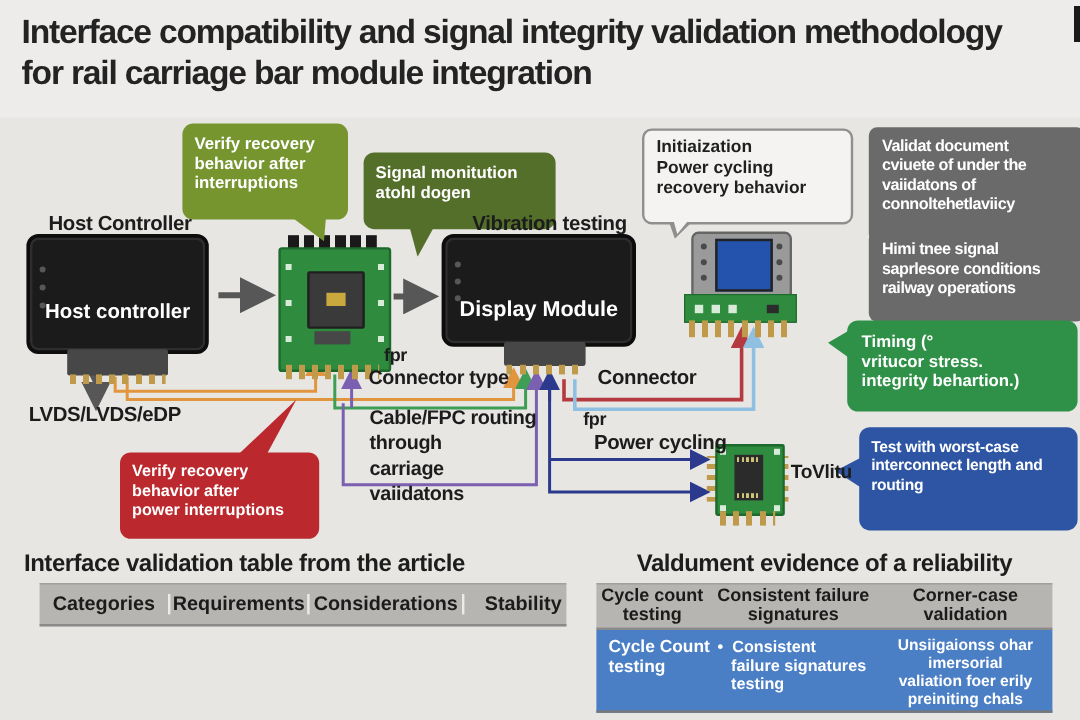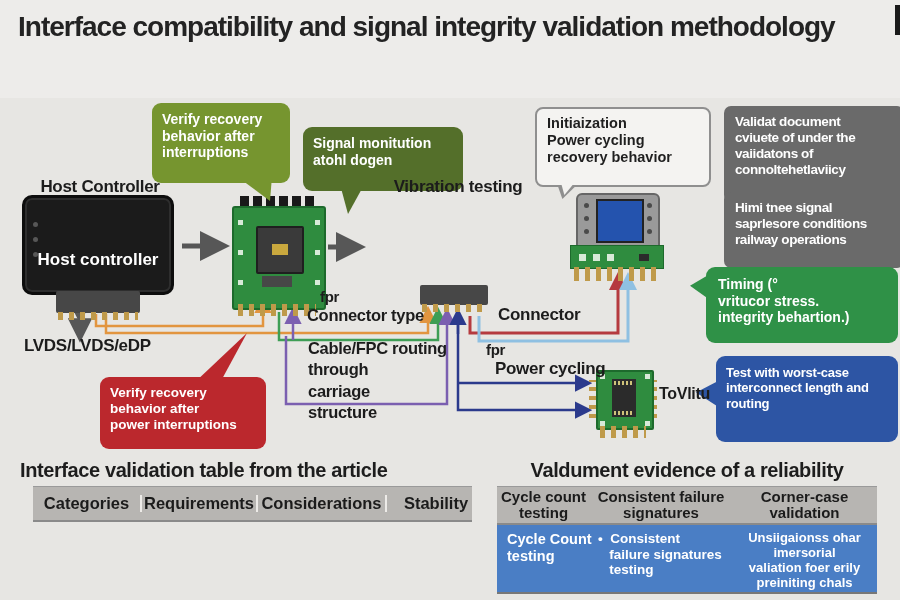--- a/index.html
+++ b/index.html
@@ -60,20 +60,21 @@
 </style>
 </head>
 <body>
 
 <div class="stage">
   <div class="a band"></div>
   <div class="a corner-mark"></div>
 
   <div class="a title">
     <div>Interface compatibility and signal integrity validation methodology</div>
+    <div>for rail carriage bar module integration</div>
   </div>
 
   <svg class="a wires" width="900" height="600" viewBox="0 0 900 600">
     <defs>
       <marker id="mGray" markerWidth="6" markerHeight="6" refX="4" refY="3" orient="auto">
         <path d="M0,0 L6,3 L0,6 Z" style="fill:var(--arrow-gray)"></path>
         </marker>
       <marker id="mGrayS" markerWidth="7" markerHeight="7" refX="4.5" refY="3.5" orient="auto">
         <path d="M0,0 L7,3.5 L0,7 Z" style="fill:var(--arrow-gray)"></path>
         </marker>
@@ -133,20 +134,26 @@
       <span class="pad" style="right:4px;top:72px;"></span>
     </div>
     <div class="a chip-body" style="left:24px;top:30px;width:44px;height:44px;">
       <div class="a die" style="left:14px;top:16px;width:16px;height:11px;"></div>
     </div>
     <div class="a" style="left:30px;top:80px;width:30px;height:11px;background:#474747;"></div>
     <div class="a pins-h" style="left:6px;top:108px;width:78px;height:12px;"></div>
   </div>
 
   <div class="lbl" style="left:388px;top:177px;width:140px;text-align:center;font-size:17px;">Vibration testing</div>
+  <div class="a dev slab" style="left:368px;top:195px;width:156px;height:88px;">
+    <span class="dot" style="left:8px;top:20px;"></span>
+    <span class="dot" style="left:8px;top:34px;"></span>
+    <span class="dot" style="left:8px;top:48px;"></span>
+    <div class="cap" style="bottom:18px;font-size:18px;">Display Module</div>
+  </div>
   <div class="a dev conn" style="left:420px;top:285px;width:68px;height:20px;"></div>
   <div class="a dev pins-h" style="left:422px;top:304px;width:64px;height:8px;"></div>
 
   <div class="a dev" style="left:570px;top:193px;width:92px;height:92px;">
     <div class="a" style="left:6px;top:0;width:80px;height:54px;background:#9a9a9a;border:2px solid #666;border-radius:6px;">
       <div class="a" style="left:18px;top:4px;width:44px;height:40px;border:2px solid #222;background:var(--screen);"></div>
       <span class="dot" style="left:6px;top:8px;background:#4a4a4a;"></span>
       <span class="dot" style="left:6px;top:21px;background:#4a4a4a;"></span>
       <span class="dot" style="left:6px;top:34px;background:#4a4a4a;"></span>
       <span class="dot" style="right:6px;top:8px;background:#4a4a4a;"></span>
@@ -176,21 +183,21 @@
     </div>
     <div class="a pins-h" style="left:8px;top:56px;width:46px;height:12px;"></div>
   </div>
   <div class="lbl" style="left:659px;top:384px;font-size:16px;">ToVlitu</div>
 
   <div class="lbl" style="left:320px;top:288px;font-size:15px;">fpr</div>
   <div class="lbl" style="left:307px;top:306px;font-size:16.5px;">Connector type</div>
   <div class="lbl" style="left:308px;top:338px;font-size:16.5px;line-height:1.3;">Cable/FPC routing
 through
 carriage
-structure</div>
+vaiidatons</div>
   <div class="lbl" style="left:498px;top:305px;font-size:17px;">Connector</div>
   <div class="lbl" style="left:486px;top:341px;font-size:15px;">fpr</div>
   <div class="lbl" style="left:495px;top:359px;font-size:17px;">Power cycling</div>
 
   <div class="co" style="left:152px;top:103px;width:118px;height:64px;padding:8px 10px;font-size:14px;background:var(--olive);">Verify recovery
 behavior after
 interruptions</div>
   <div class="tail" style="left:213px;top:164px;width:60px;height:37px;background:var(--olive);clip-path:polygon(12% 0,100% 0,95% 100%);"></div>
 
   <div class="co" style="left:303px;top:127px;width:140px;height:48px;padding:8px 10px;font-size:14px;background:var(--dark-olive);">Signal monitution

